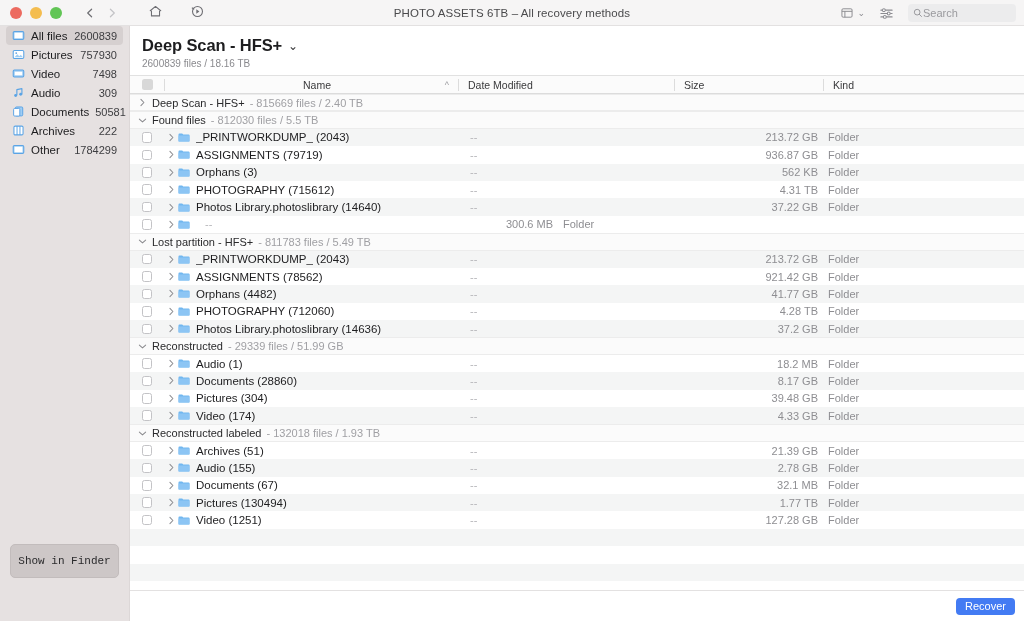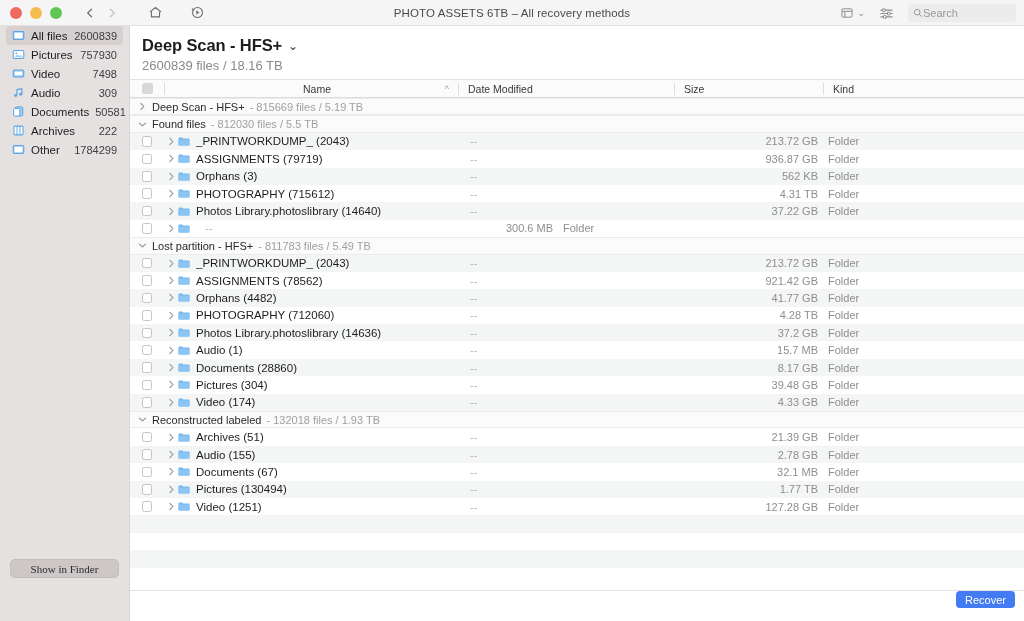--- a/index.html
+++ b/index.html
@@ -12,21 +12,21 @@
     background:#ffffff;
     color:#1d1d1f;
   }
   .window { position:relative; width:1024px; height:621px; display:flex; flex-direction:column; }
 
   
   .titlebar {
     height:26px; flex:0 0 26px;
     background:#f6f5f5;
     border-bottom:1px solid #e3e1e1;
-    display:flex; align-items:center;
+    display:flex; 
     position:relative;
   }
   .traffic { display:flex; align-items:center; gap:8px; padding-left:10px; }
   .tl { width:12px; height:12px; border-radius:50%; display:block; }
   .tl.red    { background:#ec6a5f; }
   .tl.yellow { background:#f4bd4f; }
   .tl.green  { background:#61c555; }
 
   .nav-btns { display:flex; align-items:center; gap:2px; margin-left:18px; }
   .navbtn { width:20px; height:20px; display:flex; align-items:center; justify-content:center; }
@@ -70,34 +70,34 @@
     height:19px; display:flex; align-items:center; gap:6px;
     padding:0 6px 0 5px; border-radius:4px; font-size:11.5px; color:#1d1d1f;
   }
   .sb-item.active { background:#d6d0d0; }
   .sb-item .label { flex:1 1 auto; white-space:nowrap; }
   .sb-item .count { font-size:11px; color:#3d3d40; }
   .sb-ico { width:14px; height:14px; flex:0 0 14px; display:flex; align-items:center; justify-content:center; }
 
   .sb-footer { padding:0 10px 12px; }
   .show-finder {
-    width:100%; height:19px; border-radius:5px;
+    width:100%; height:34px; border-radius:5px;
     background:#cdc7c7; border:1px solid #c2bcbc;
     font-size:11px; color:#2a2a2c;
     display:flex; align-items:center; justify-content:center;
-    font-family:Liberation Serif, serif;
+    font-family:Liberation Mono, monospace;
   }
 
   
   .main { flex:1 1 auto; display:flex; flex-direction:column; min-width:0; background:#fff; }
 
   .main-head { padding:10px 0 6px 12px; flex:0 0 auto; }
   .scan-title { display:flex; align-items:center; gap:6px; }
   .scan-title .t { font-size:16.5px; font-weight:bold; color:#1d1d1f; letter-spacing:-0.1px; }
-  .scan-sub { font-size:13px; color:#8a8a8e; margin-top:3px; }
+  .scan-sub { font-size:10px; color:#8a8a8e; margin-top:3px; }
 
   
   .col-head {
     height:19px; flex:0 0 19px;
     display:flex; align-items:center;
     border-top:1px solid #e1e1e1;
     border-bottom:1px solid #dcdcdc;
     background:#fbfbfb;
     font-size:10.5px; color:#3a3a3c;
   }
@@ -139,21 +139,21 @@
   .r-kind { flex:0 0 200px; color:#8e8e92; font-size:11px; padding-left:4px; }
   .recover {
     height:17px; min-width:56px; padding:0 9px;
     background:#437bf3; border:none; border-radius:4px;
     color:#fff; font-size:11px;
     font-family:"Liberation Sans", sans-serif;
     display:flex; align-items:center; justify-content:center;
   }
   .bottom-left-pad { width:130px; flex:0 0 130px; height:31px; background:#e6e1e1; border-right:1px solid #dcd7d7; }
   .bottom-wrap { display:flex; height:31px; flex:0 0 31px; }
-  .bottom-main { flex:1 1 auto; display:flex; align-items:flex-start; justify-content:flex-end; padding-right:9px; border-top:1px solid #e3e1e1; background:#fff; }
+  .bottom-main { flex:1 1 auto; display:flex; align-items:center; justify-content:flex-end; padding-right:9px; border-top:1px solid #e3e1e1; background:#fff; }
 </style>
 </head>
 <body>
 
 <div class="window">
 
   <div class="titlebar">
     <div class="traffic">
       <span class="tl red"></span>
       <span class="tl yellow"></span>
@@ -325,21 +325,21 @@
       </div>
 
       <div class="rows" id="table-rows">
           <div class="group">
             <span class="chev">
               <svg width="7" height="9" viewBox="0 0 8 10">
                 <path d="M2.2 1.4 5.6 5 2.2 8.6" fill="none" stroke="#8a8a8e" stroke-width="1.15" stroke-linecap="round" stroke-linejoin="round"></path>
               </svg>
             </span>
             <span class="gname">Deep Scan - HFS+</span>
-            <span class="gmeta">- 815669 files / 5.19 TB</span>
+            <span class="gmeta">- 815669 files / 2.40 TB</span>
           </div>
           <div class="group">
             <span class="chev">
               <svg width="9" height="7" viewBox="0 0 10 8">
                 <path d="M1.4 2.3 5 5.7 8.6 2.3" fill="none" stroke="#8a8a8e" stroke-width="1.15" stroke-linecap="round" stroke-linejoin="round"></path>
               </svg>
             </span>
             <span class="gname">Found files</span>
             <span class="gmeta">- 812030 files / 5.5 TB</span>
           </div>
@@ -564,38 +564,47 @@
               <svg width="12" height="11" viewBox="0 0 14 12">
                 <path d="M0.6 2.2a1 1 0 0 1 1-1h3.3l1.2 1.3h6.3a1 1 0 0 1 1 1v6.3a1 1 0 0 1-1 1H1.6a1 1 0 0 1-1-1z" fill="#71b7f0"></path>
                 <path d="M0.6 3.6h12.8v6.2a1 1 0 0 1-1 1H1.6a1 1 0 0 1-1-1z" fill="#8cc5f4"></path>
               </svg>
             </span>
             <span class="r-name">Photos Library.photoslibrary (14636)</span>
             <span class="r-date">--</span>
             <span class="r-size">37.2 GB</span>
             <span class="r-kind">Folder</span>
           </div>
+          <div class="group">
+            <span class="chev">
+              <svg width="9" height="7" viewBox="0 0 10 8">
+                <path d="M1.4 2.3 5 5.7 8.6 2.3" fill="none" stroke="#8a8a8e" stroke-width="1.15" stroke-linecap="round" stroke-linejoin="round"></path>
+              </svg>
+            </span>
+            <span class="gname">Reconstructed</span>
+            <span class="gmeta">- 29339 files / 51.99 GB</span>
+          </div>
           <div class="row even">
             <span class="r-check">
               <span class="cbox"></span>
             </span>
             <span class="r-disc">
               <svg width="7" height="9" viewBox="0 0 8 10">
                 <path d="M2.2 1.4 5.6 5 2.2 8.6" fill="none" stroke="#8a8a8e" stroke-width="1.15" stroke-linecap="round" stroke-linejoin="round"></path>
               </svg>
             </span>
             <span class="r-folder">
               <svg width="12" height="11" viewBox="0 0 14 12">
                 <path d="M0.6 2.2a1 1 0 0 1 1-1h3.3l1.2 1.3h6.3a1 1 0 0 1 1 1v6.3a1 1 0 0 1-1 1H1.6a1 1 0 0 1-1-1z" fill="#71b7f0"></path>
                 <path d="M0.6 3.6h12.8v6.2a1 1 0 0 1-1 1H1.6a1 1 0 0 1-1-1z" fill="#8cc5f4"></path>
               </svg>
             </span>
             <span class="r-name">Audio (1)</span>
             <span class="r-date">--</span>
-            <span class="r-size">15.7 MB</span>
+            <span class="r-size">18.2 MB</span>
             <span class="r-kind">Folder</span>
           </div>
           <div class="row odd">
             <span class="r-check">
               <span class="cbox"></span>
             </span>
             <span class="r-disc">
               <svg width="7" height="9" viewBox="0 0 8 10">
                 <path d="M2.2 1.4 5.6 5 2.2 8.6" fill="none" stroke="#8a8a8e" stroke-width="1.15" stroke-linecap="round" stroke-linejoin="round"></path>
               </svg>

